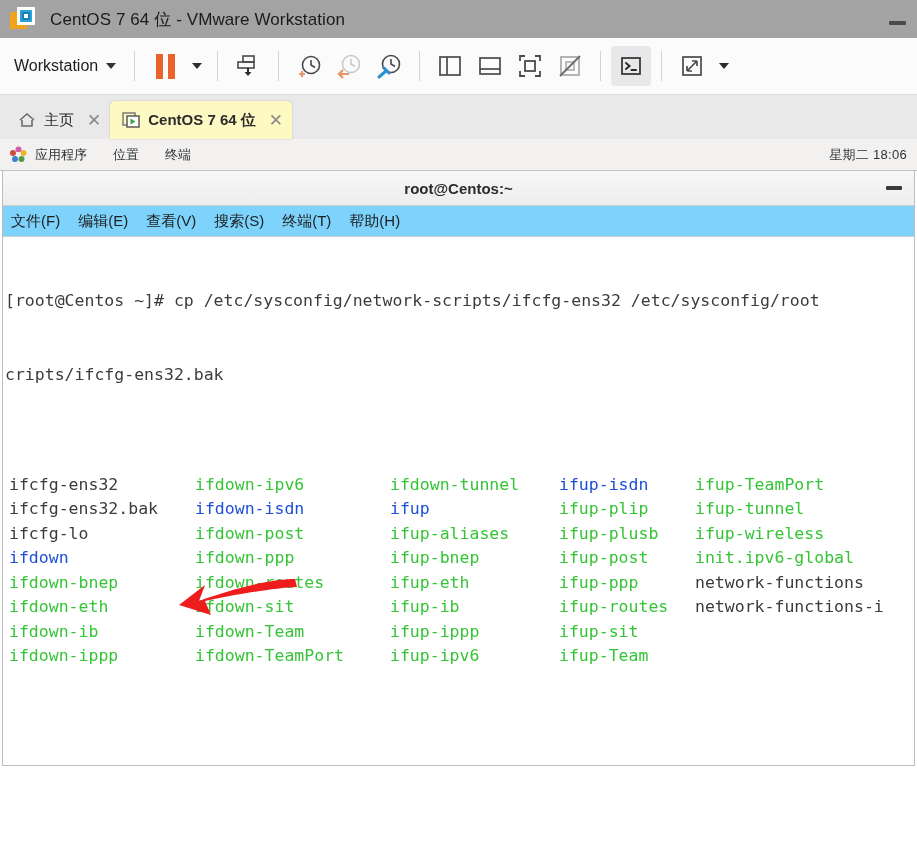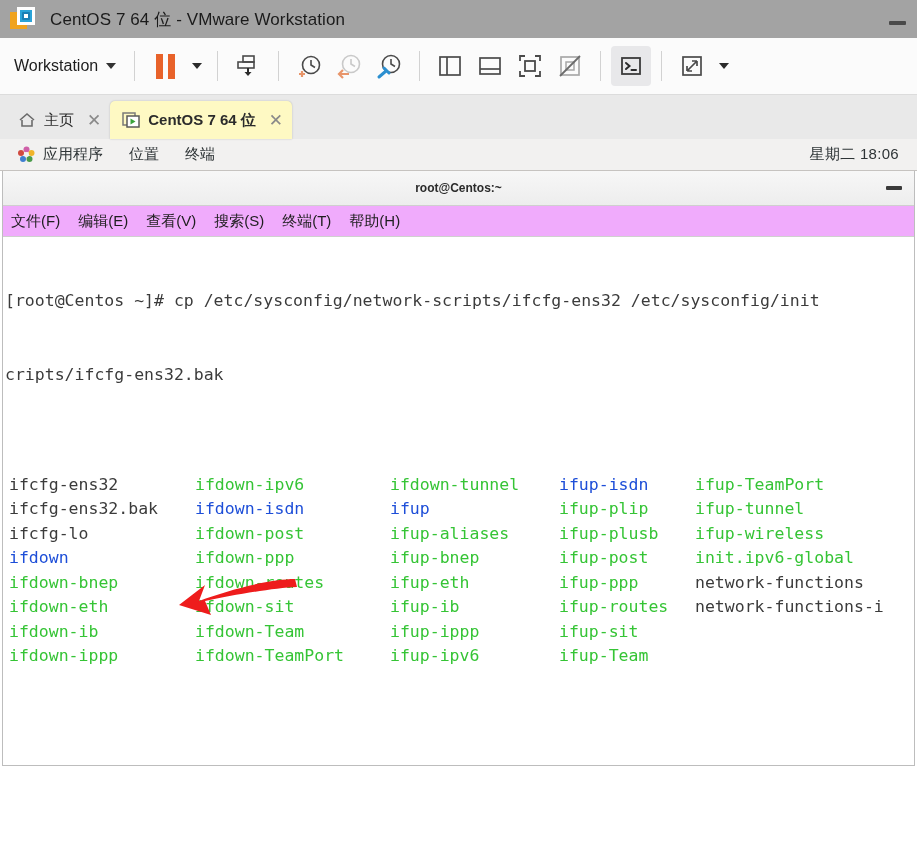--- a/index.html
+++ b/index.html
@@ -143,22 +143,22 @@
   }
   .tab-ico { width: 20px; height: 20px; flex: 0 0 auto; }
 
   
   .gnome-bar {
     height: 32px;
     background: #f2f1f0;
     border-bottom: 1px solid #c6c3c0;
     display: flex;
     align-items: center;
-    padding: 0 18px;
-    font-size: 15px;
+    padding: 0 10px;
+    font-size: 13px;
     color: #2e3436;
   }
   .gnome-bar .gitem { margin-right: 26px; }
   .gnome-apps { display: flex; align-items: center; gap: 8px; margin-right: 26px; }
   .gnome-clock { margin-left: auto; letter-spacing: .3px; }
 
   
   .term-window {
     position: relative;
     margin: 0 2px;
@@ -170,34 +170,34 @@
   .term-titlebar {
     height: 35px;
     background: linear-gradient(#f7f7f7, #ededed);
     border-bottom: 1px solid #cfcfcf;
     display: flex;
     align-items: center;
     justify-content: center;
     position: relative;
   }
   .term-title {
-    font-size: 12px;
+    font-size: 15px;
     font-weight: bold;
     color: #2b2b2b;
   }
   .term-min {
     position: absolute; right: 12px; top: 50%;
     transform: translateY(-50%);
     width: 16px; height: 4px;
     background: #3a3a3a;
     border-radius: 1px;
   }
   .term-menubar {
     height: 31px;
-    background: #f0abfc;
+    background: #7dd3fc;
     border-bottom: 1px solid #cfcfcf;
     display: flex;
     align-items: center;
     padding-left: 8px;
     gap: 18px;
     font-size: 15px;
     color: #1e1e1e;
   }
   .term-body {
     background: #ffffff;
@@ -391,21 +391,21 @@
   <div class="term-menubar">
     <span>文件(F)</span>
     <span>编辑(E)</span>
     <span>查看(V)</span>
     <span>搜索(S)</span>
     <span>终端(T)</span>
     <span>帮助(H)</span>
   </div>
 
   <div class="term-body">
-    <div class="term-line c-white">[root@Centos ~]# cp /etc/sysconfig/network-scripts/ifcfg-ens32 /etc/sysconfig/init</div>
+    <div class="term-line c-white">[root@Centos ~]# cp /etc/sysconfig/network-scripts/ifcfg-ens32 /etc/sysconfig/root</div>
     <div class="term-line c-white">cripts/ifcfg-ens32.bak</div>
 
     <div class="ls-grid" id="ls-grid"><div class="ls-col" style="left: 4px;"><div class="c-white">ifcfg-ens32</div><div class="c-white">ifcfg-ens32.bak</div><div class="c-white">ifcfg-lo</div><div class="c-cyan">ifdown</div><div class="c-green">ifdown-bnep</div><div class="c-green">ifdown-eth</div><div class="c-green">ifdown-ib</div><div class="c-green">ifdown-ippp</div></div><div class="ls-col" style="left: 190px;"><div class="c-green">ifdown-ipv6</div><div class="c-cyan">ifdown-isdn</div><div class="c-green">ifdown-post</div><div class="c-green">ifdown-ppp</div><div class="c-green">ifdown-routes</div><div class="c-green">ifdown-sit</div><div class="c-green">ifdown-Team</div><div class="c-green">ifdown-TeamPort</div></div><div class="ls-col" style="left: 385px;"><div class="c-green">ifdown-tunnel</div><div class="c-cyan">ifup</div><div class="c-green">ifup-aliases</div><div class="c-green">ifup-bnep</div><div class="c-green">ifup-eth</div><div class="c-green">ifup-ib</div><div class="c-green">ifup-ippp</div><div class="c-green">ifup-ipv6</div></div><div class="ls-col" style="left: 554px;"><div class="c-cyan">ifup-isdn</div><div class="c-green">ifup-plip</div><div class="c-green">ifup-plusb</div><div class="c-green">ifup-post</div><div class="c-green">ifup-ppp</div><div class="c-green">ifup-routes</div><div class="c-green">ifup-sit</div><div class="c-green">ifup-Team</div></div><div class="ls-col" style="left: 690px;"><div class="c-green">ifup-TeamPort</div><div class="c-green">ifup-tunnel</div><div class="c-green">ifup-wireless</div><div class="c-green">init.ipv6-global</div><div class="c-white">network-functions</div><div class="c-white">network-functions-i</div></div></div>
 
     
 
     <svg class="arrow-svg" width="130" height="46" viewBox="0 0 130 46">
       <path d="M124 4 C100 4, 60 14, 28 26 L34 10 L8 30 L40 40 L34 26 C62 20, 102 13, 126 12 Z" fill="#ee1c1c"></path>
     </svg>
   </div>

